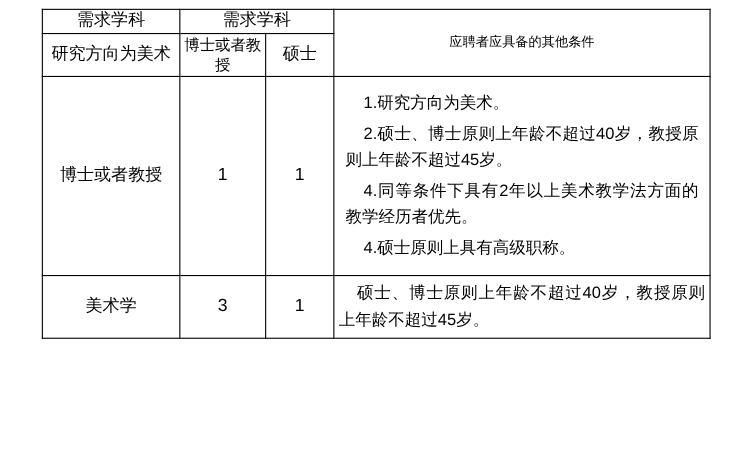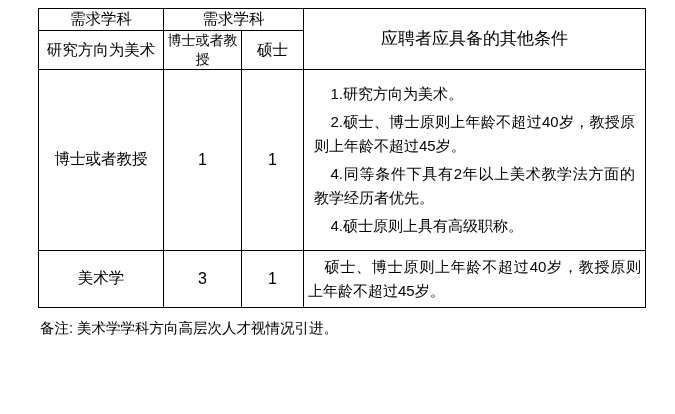--- a/index.html
+++ b/index.html
@@ -49,21 +49,21 @@
     font-size: 15.5px;
     line-height: 1.3;
     padding: 6px 4px;
   }
   .subhdr-small {
     font-size: 14px;
     line-height: 1.35;
   }
   .othercond-cell {
     text-align: center;
-    font-size: 17px;
+    font-size: 12px;
     padding: 6px 4px;
   }
   .subj-cell {
     text-align: center;
     font-size: 15.5px;
     padding: 6px 4px;
   }
   .num-cell {
     text-align: center;
     font-size: 16px;
@@ -135,15 +135,14 @@
         <td class="subj-cell">美术学</td>
         <td class="num-cell">3</td>
         <td class="num-cell">1</td>
         <td class="cond-cell row2">
           <p>硕士、博士原则上年龄不超过40岁，教授原则上年龄不超过45岁。</p>
         </td>
       </tr>
     </tbody>
   </table>
 
-  <div class="note">备注: 美术学学科方向高层次人才视情况引进。</div>
 
 </div>
 
 </body></html>

